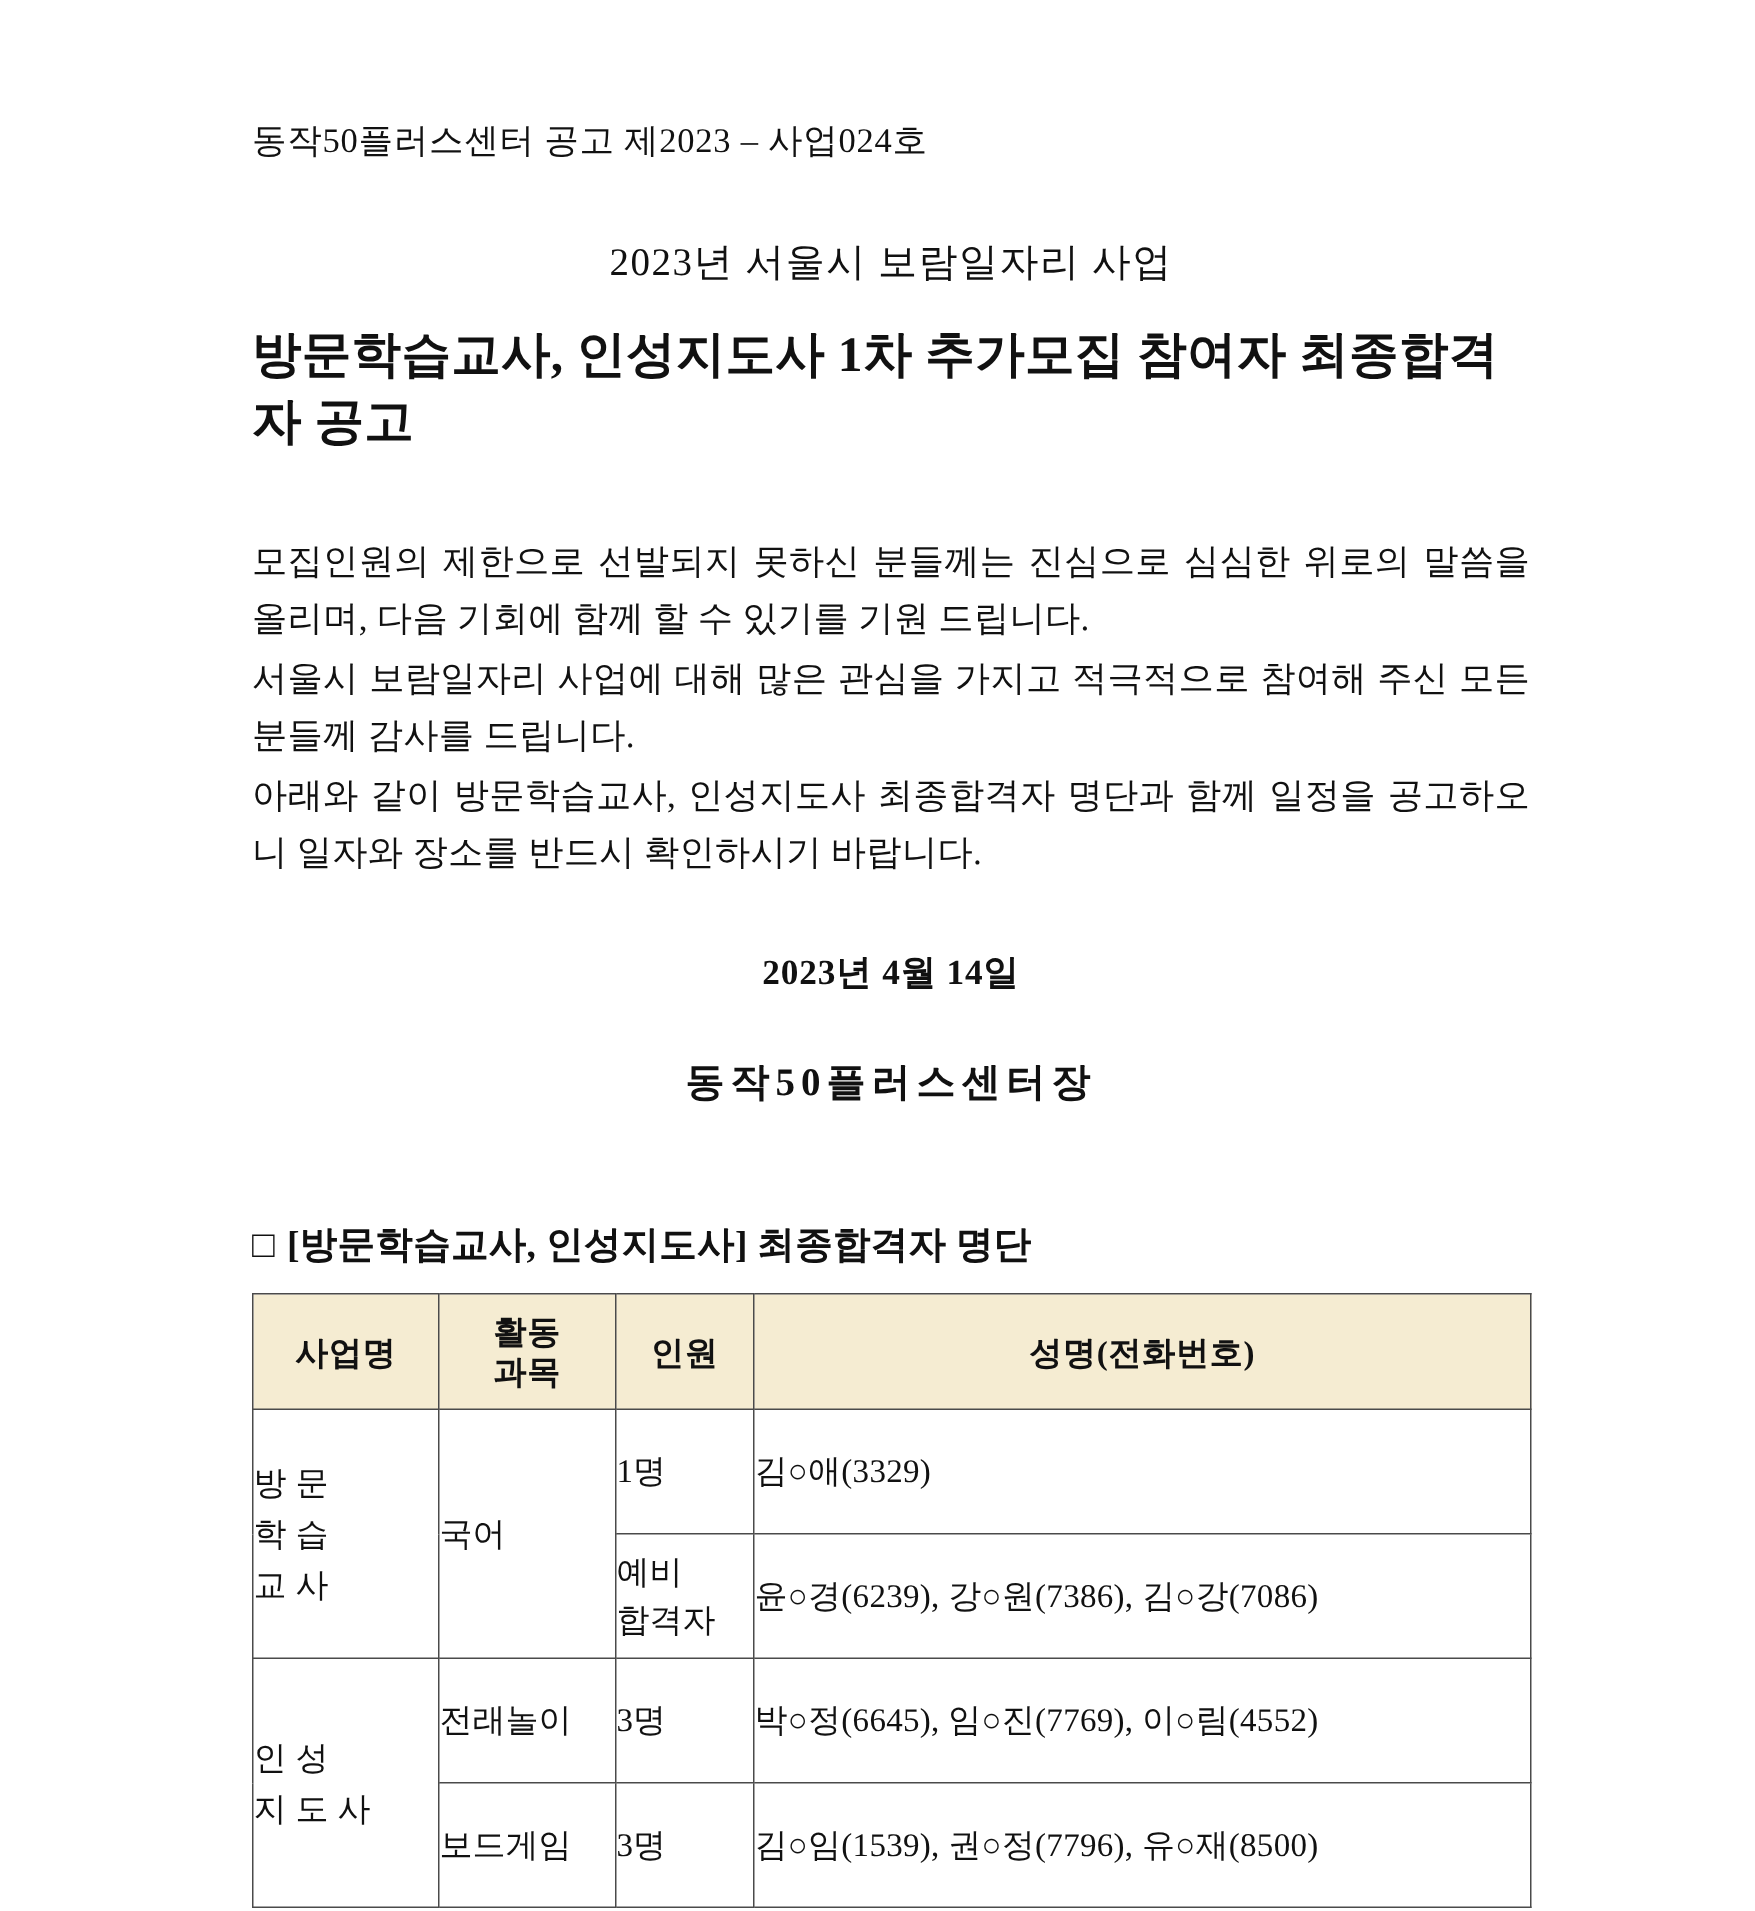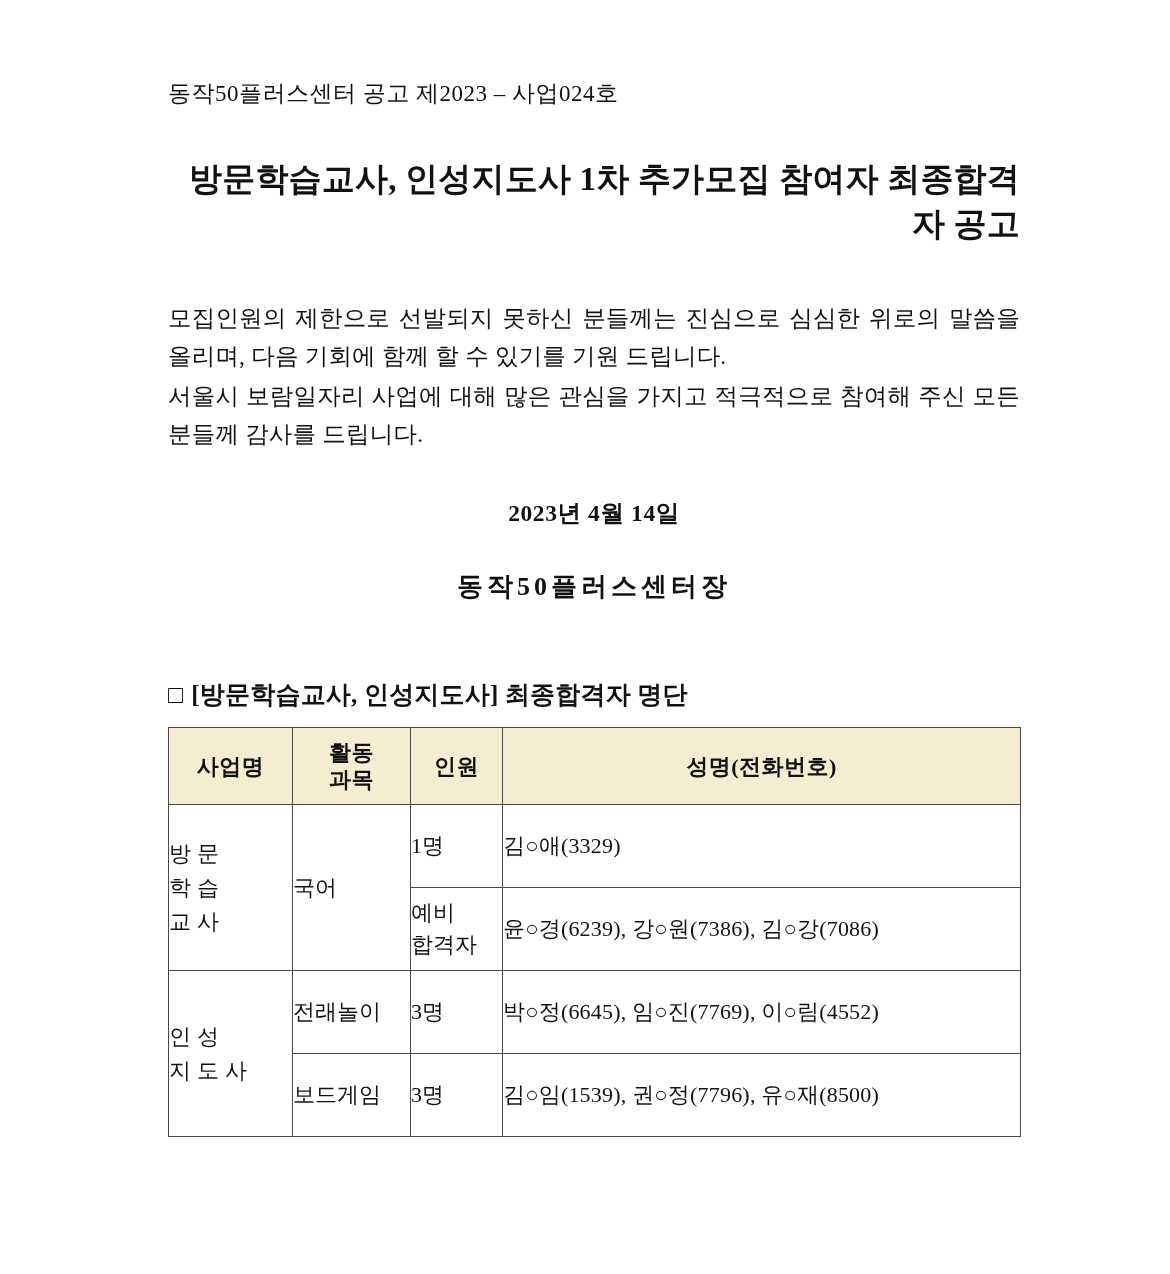--- a/index.html
+++ b/index.html
@@ -29,21 +29,21 @@
     font-weight: 500;
   }
   .title-line1 {
     text-align: center;
     font-size: 26px;
     letter-spacing: 1px;
     margin: 0 0 22px 0;
     font-weight: 500;
   }
   .title-line2 {
-    text-align: right;
+    text-align: left;
     font-size: 33px;
     font-weight: bold;
     letter-spacing: 0.2px;
     margin: 0 0 52px 0;
   }
   .body-block {
     font-size: 23.5px;
     line-height: 1.62;
     text-align: justify;
     text-justify: inter-word;
@@ -118,25 +118,27 @@
     line-height: 1.55;
   }
 </style>
 </head>
 <body>
 
 <div class="page">
 
   <div class="doc-number">동작50플러스센터 공고 제2023 – 사업024호</div>
 
+  <div class="title-line1">2023년 서울시 보람일자리 사업</div>
   <div class="title-line2">방문학습교사, 인성지도사 1차 추가모집 참여자 최종합격자 공고</div>
 
   <div class="body-block">
     <p>모집인원의 제한으로 선발되지 못하신 분들께는 진심으로 심심한 위로의 말씀을 올리며, 다음 기회에 함께 할 수 있기를 기원 드립니다.</p>
     <p>서울시 보람일자리 사업에 대해 많은 관심을 가지고 적극적으로 참여해 주신 모든 분들께 감사를 드립니다.</p>
+    <p>아래와 같이 방문학습교사, 인성지도사 최종합격자 명단과 함께 일정을 공고하오니 일자와 장소를 반드시 확인하시기 바랍니다.</p>
   </div>
 
   <div class="date-line">2023년 4월 14일</div>
   <div class="signer">동작50플러스센터장</div>
 
   <div class="section-head">
     <span class="box-mark">□</span><span>[방문학습교사, 인성지도사] 최종합격자 명단</span>
   </div>
 
   <table class="roster">

